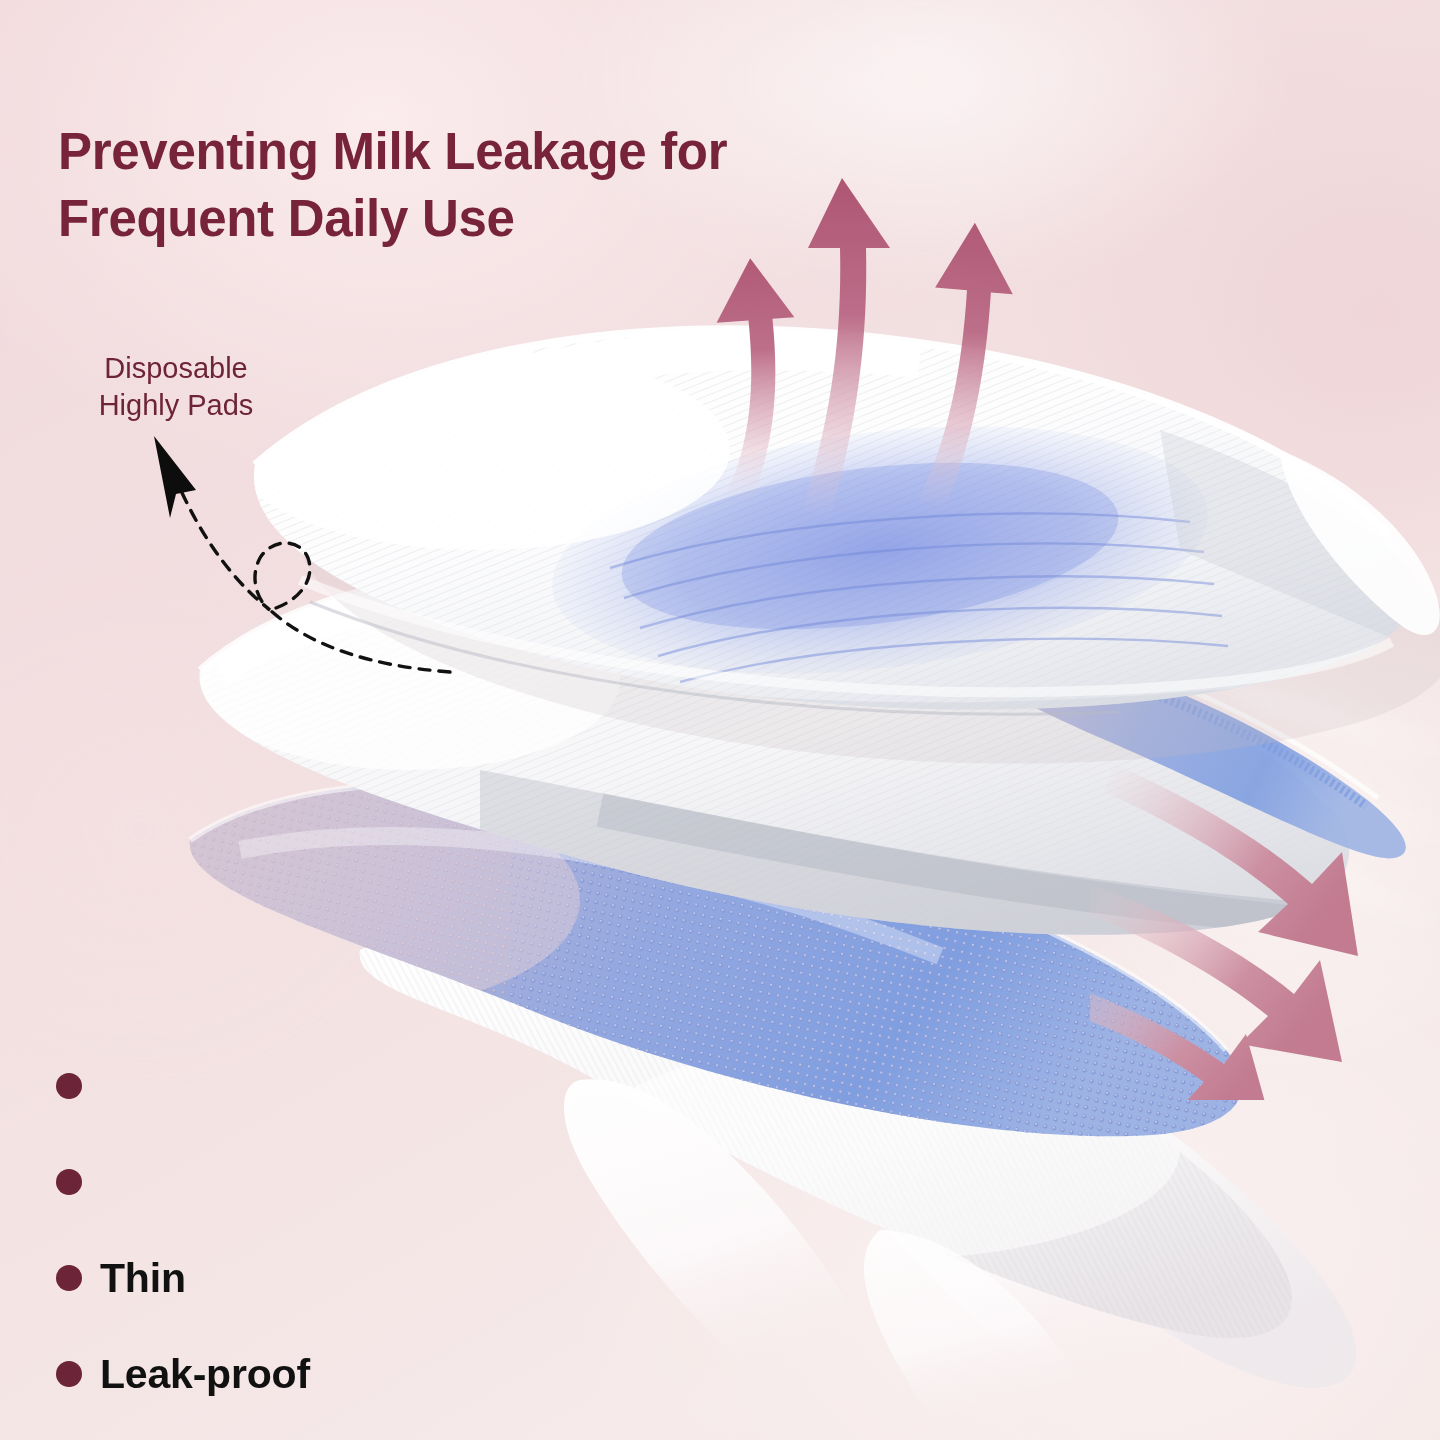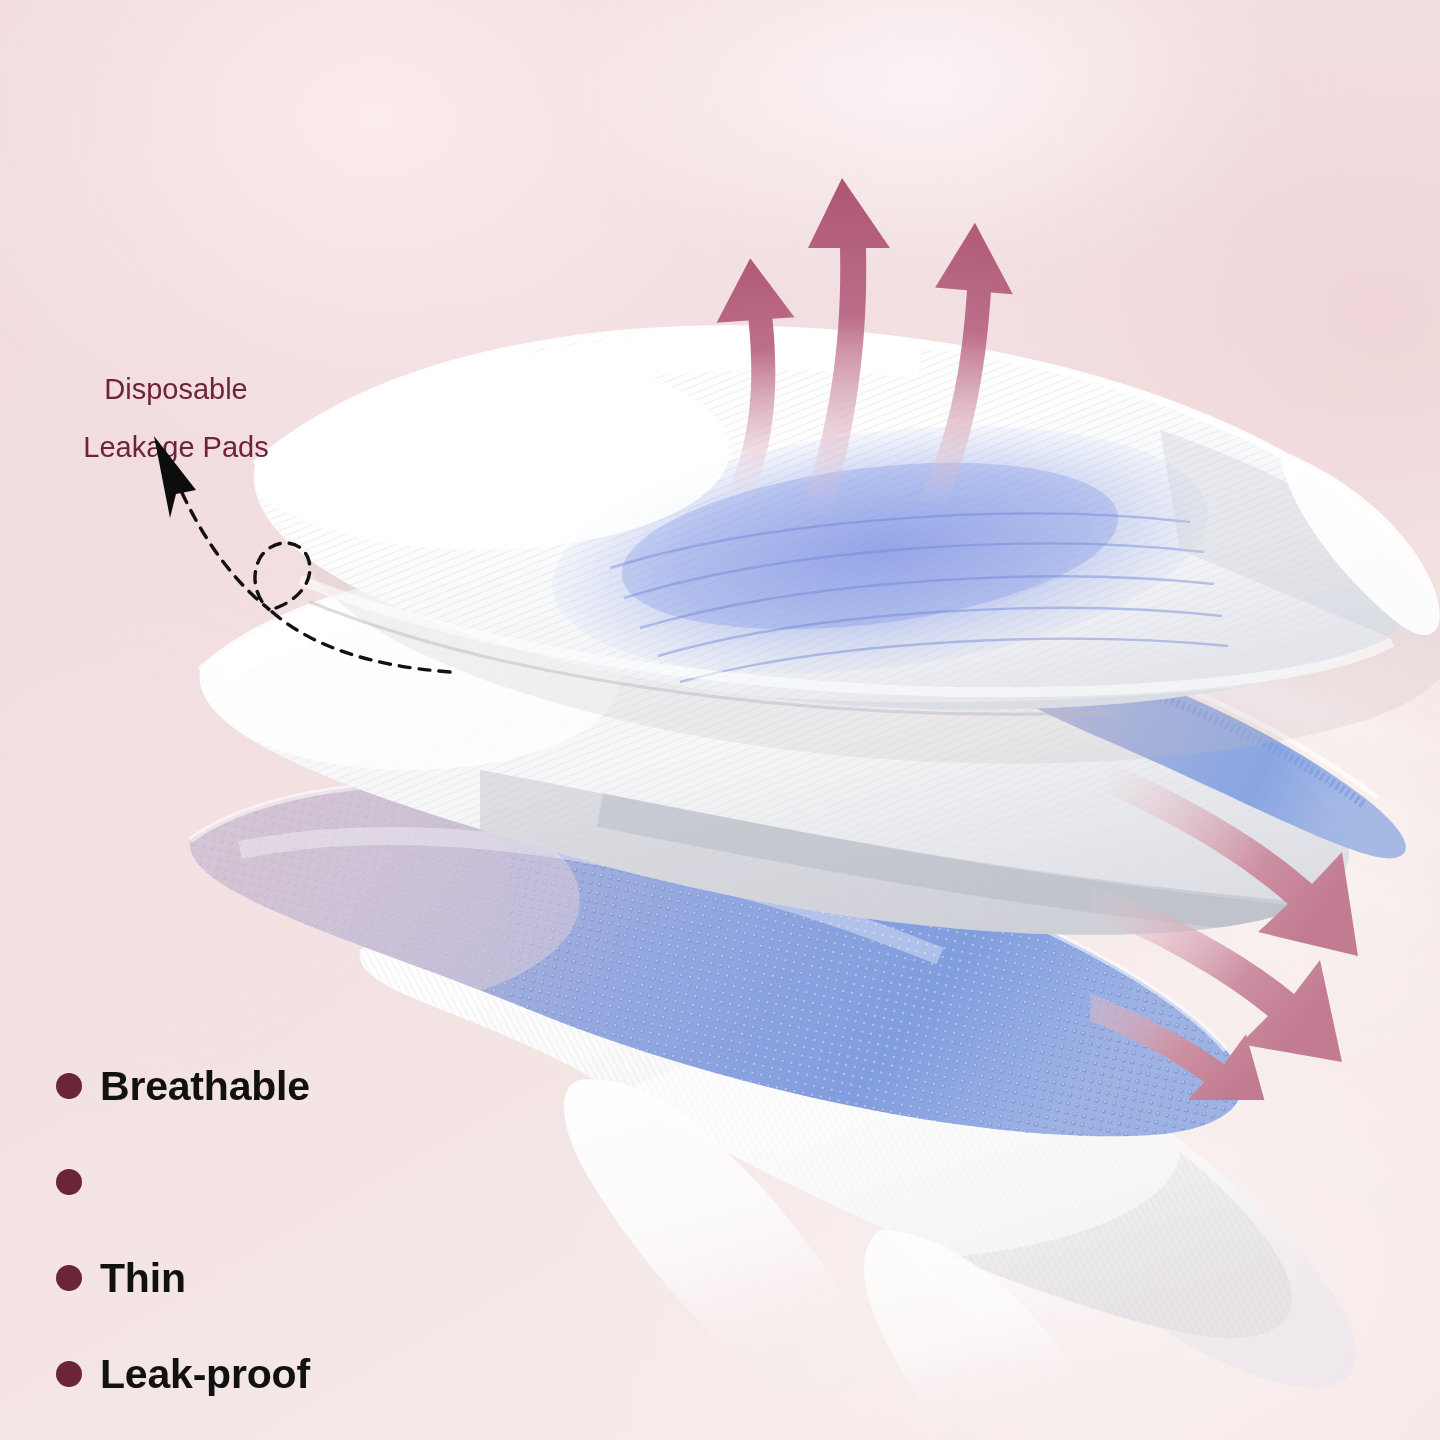--- a/index.html
+++ b/index.html
@@ -64,21 +64,21 @@
   .callout {
     position: absolute;
     left: 46px;
     top: 350px;
     width: 260px;
     text-align: center;
     font-size: 29px;
     font-weight: 500;
     line-height: 1.28;
   }
-  .callout-line { display: block; margin-top: 21px; }
+  .callout-line { display: block; }
 
   .pointer-svg {
     position: absolute;
     left: 120px;
     top: 420px;
     width: 380px;
     height: 270px;
     pointer-events: none;
   }
 
@@ -378,37 +378,40 @@
       <path d="M 0,124 C 74,150 148,188 204,234 L 230,200 L 252,302 L 150,284 L 178,256
                C 126,214 60,178 -8,152 Z" fill="url(#dnG)"></path>
     </g>
 
     <g>
       <path d="M -46,216 C 18,238 84,268 134,304 L 156,274 L 180,360 L 92,346 L 114,322
                C 70,290 12,262 -54,242 Z" fill="url(#dnG)"></path>
     </g>
   </svg>
 
+  <h1 class="headline" style="color:#77233a">
+    <span class="headline-line">Preventing Milk Leakage for</span>
+    <span class="headline-line">Frequent Daily Use</span>
+  </h1>
 
   <div class="callout" style="color:#6e2438">
     <span class="callout-line">Disposable</span>
-    <span class="callout-line">Leakage Pads</span>
+    <span class="callout-line">Highly Pads</span>
   </div>
 
   <svg class="pointer-svg" viewBox="0 0 380 270">
     <path d="M 330,252 C 250,246 190,226 150,190 C 178,182 196,160 188,138
              C 180,118 152,118 140,138 C 128,160 140,184 150,190
              C 112,160 82,118 58,64" fill="none" stroke="#111111" stroke-width="3.4" stroke-dasharray="11 9" stroke-linecap="round"></path>
     <path d="M 34,16 L 76,70 L 56,74 L 50,98 Z" fill="#0d0d0d"></path>
   </svg>
 
   <div class="features">
     <div class="feature-row">
       <span class="feature-dot" style="background:#6b2438"></span>
-      <span class="feature-label">Breathable</span>
     </div>
     <div class="feature-row">
       <span class="feature-dot" style="background:#6b2438"></span>
     </div>
     <div class="feature-row">
       <span class="feature-dot" style="background:#6b2438"></span>
       <span class="feature-label">Thin</span>
     </div>
     <div class="feature-row">
       <span class="feature-dot" style="background:#6b2438"></span>

